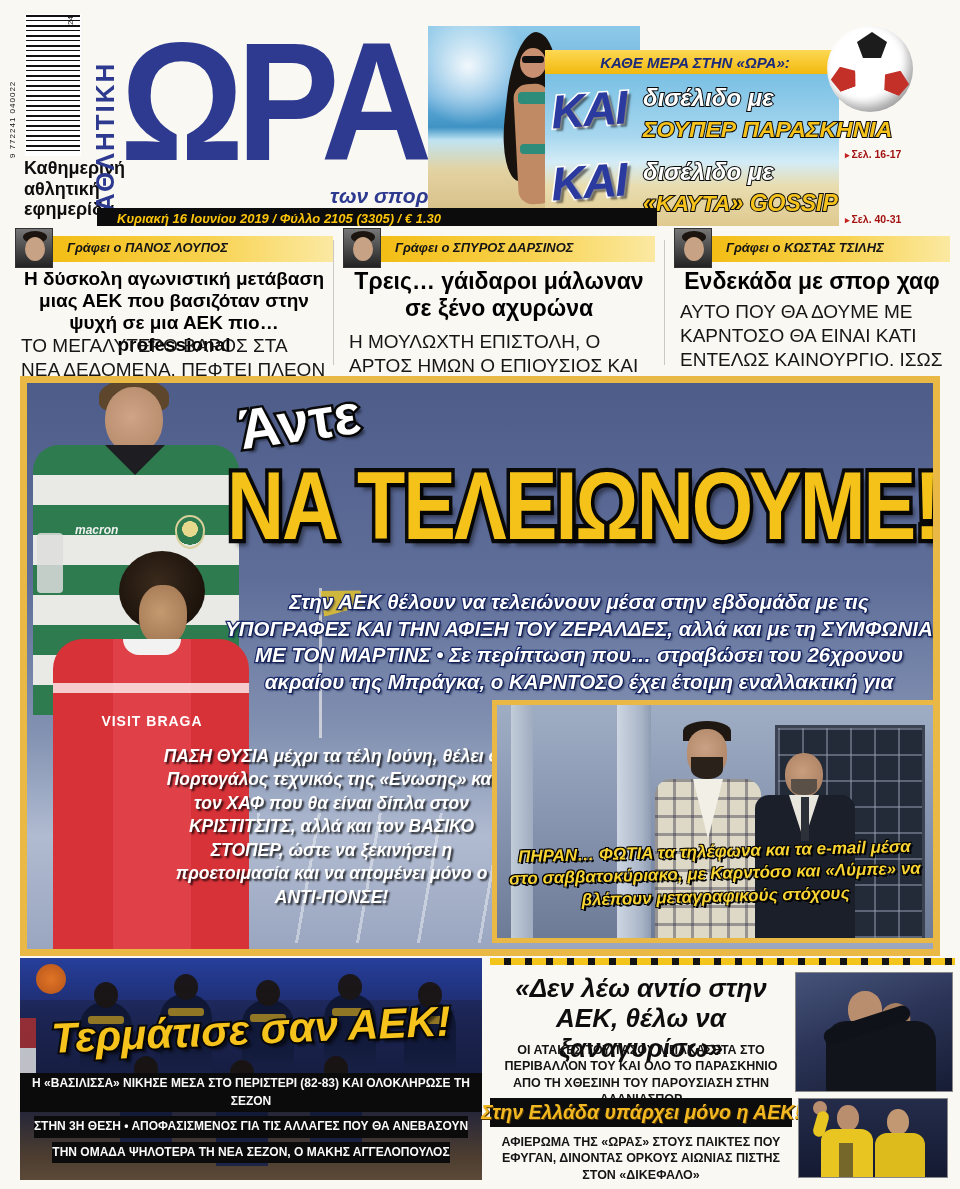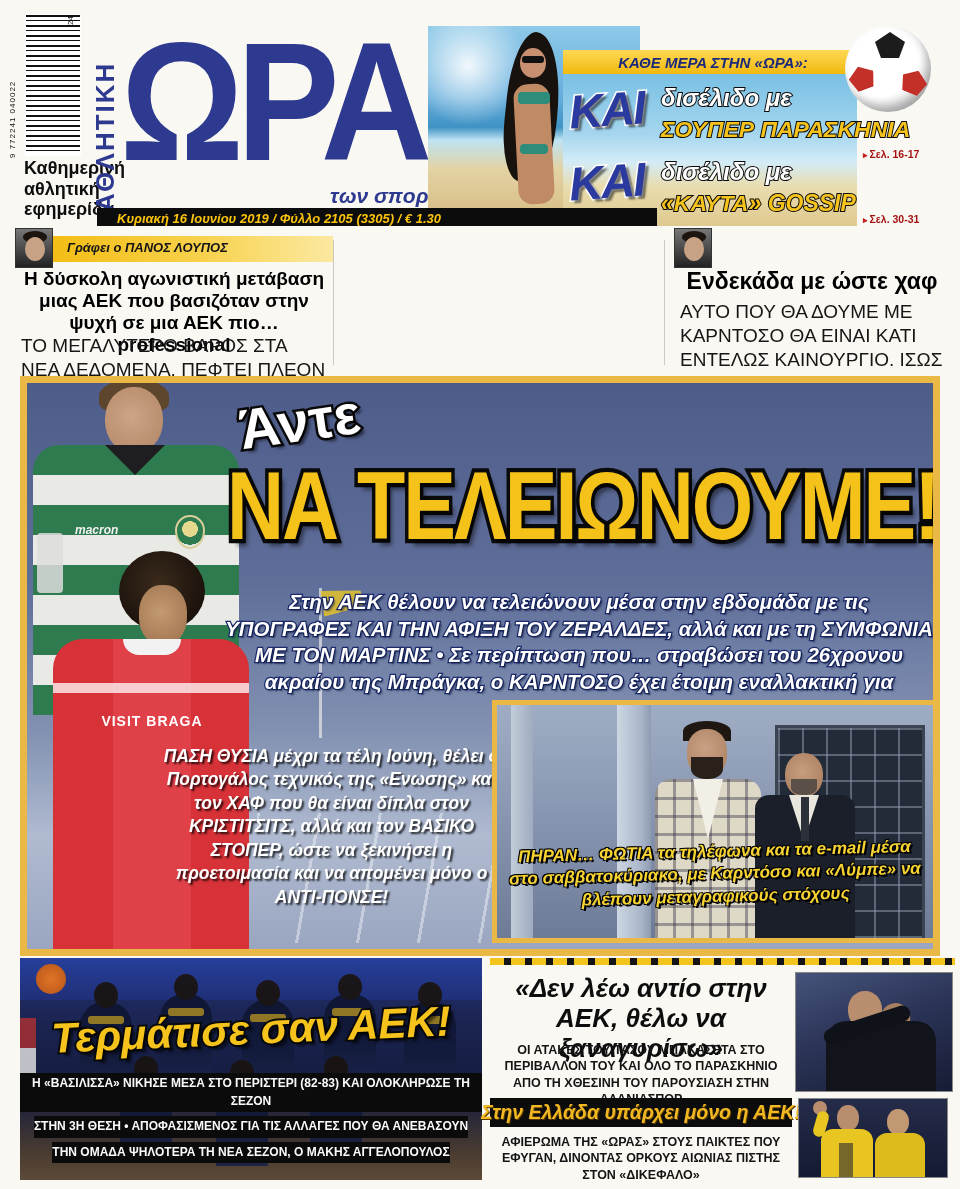--- a/index.html
+++ b/index.html
@@ -34,21 +34,21 @@
     background:radial-gradient(circle,rgba(255,255,255,.9),rgba(255,255,255,0) 70%); }
   .woman .hair { left:78px; top:6px; width:52px; height:150px; border-radius:45% 55% 40% 40%;
     background:#17120e; transform:rotate(6deg); }
   .woman .face { left:92px; top:22px; width:26px; height:30px; border-radius:50%; background:#c89070; }
   .woman .shades { left:94px; top:30px; width:22px; height:7px; border-radius:3px; background:#111; }
   .woman .body { left:88px; top:58px; width:36px; height:120px; border-radius:14px; background:#c08a64; transform:rotate(-3deg); }
   .woman .bikini-top { left:90px; top:66px; width:32px; height:12px; background:#2e8c7a; border-radius:4px; }
   .woman .bikini-bot { left:92px; top:118px; width:28px; height:10px; background:#2e8c7a; border-radius:4px; }
 
   
-  .promo { left:563px; top:40px; width:397px; height:188px; }
+  .promo { left:545px; top:40px; width:397px; height:188px; }
   .promo-beach { left:0; top:34px; width:294px; height:152px;
     background:linear-gradient(180deg,#79c0e4 0%,#a6d6ee 40%,#d3ecf7 58%,#e9dcae 74%,#dfc98f 100%); }
   .promo-head { left:0; top:10px; width:300px; height:24px;
     background:linear-gradient(180deg,#fdd854,#f2b90e); display:flex; align-items:center; justify-content:center; }
   .promo-head span { color:#1b2a7a; font-weight:900; font-style:italic; font-size:15px; }
   .ball { left:282px; top:-14px; width:86px; height:86px; border-radius:50%;
     background:radial-gradient(circle at 35% 30%,#ffffff 55%,#d8d8d8 80%,#b8b8b8 100%); overflow:hidden;
     box-shadow:inset -4px -6px 10px rgba(0,0,0,.25); }
   .ball .p1 { left:30px; top:6px; width:30px; height:26px; background:#1c1c1c;
     clip-path:polygon(50% 0,100% 38%,80% 100%,20% 100%,0 38%); }
@@ -250,48 +250,62 @@
       <div class="promo-line1 stk2" style="left:98px;top:44px;">δισέλιδο με</div>
       <div class="promo-line2 stk2" style="left:98px;top:76px;">ΣΟΥΠΕΡ ΠΑΡΑΣΚΗΝΙΑ</div>
       <div class="pageref" style="left:300px;top:108px;">
         <span class="ptr">▸</span><span>Σελ. 16-17</span>
       </div>
 
       <div class="kai" style="left:6px;top:114px;">ΚΑΙ</div>
       <div class="promo-line1 stk2" style="left:98px;top:118px;">δισέλιδο με</div>
       <div class="promo-line2 stk2" style="left:98px;top:150px;">«ΚΑΥΤΑ» GOSSIP</div>
       <div class="pageref" style="left:300px;top:173px;">
-        <span class="ptr">▸</span><span>Σελ. 30-31</span>
+        <span class="ptr">▸</span><span>Σελ. 40-31</span>
       </div>
     </div>
   </div>
 
   <div class="abs colrow">
     <div class="divider" style="left:333px;"></div>
     <div class="divider" style="left:664px;"></div>
 
     <div class="columnist" style="left:15px;width:318px;height:143px;">
       <div class="bybar">
           <span>Γράφει ο ΠΑΝΟΣ ΛΟΥΠΟΣ</span>
         </div>
       <div class="portrait">
           <div class="phair"></div>
           <div class="pface"></div>
         </div>
       <div class="col-headline" style="font-size:19px;">Η δύσκολη αγωνιστική μετάβαση μιας ΑΕΚ που βασιζόταν στην ψυχή σε μια ΑΕΚ πιο… professional</div>
       <div class="col-sub" style="top:102px;">ΤΟ ΜΕΓΑΛΥΤΕΡΟ ΒΑΡΟΣ ΣΤΑ ΝΕΑ ΔΕΔΟΜΕΝΑ, ΠΕΦΤΕΙ ΠΛΕΟΝ ΣΤΟΝ ΚΑΡΝΤΟΣΟ</div>
     </div>
 
-
-    <div class="columnist" style="left:674px;width:276px;height:143px;">
+    <div class="columnist" style="left:343px;width:312px;height:143px;">
+      <div class="bybar">
+          <span>Γράφει ο ΣΠΥΡΟΣ ΔΑΡΣΙΝΟΣ</span>
+        </div>
       <div class="portrait">
           <div class="phair"></div>
           <div class="pface"></div>
         </div>
-      <div class="col-headline" style="font-size:23px;">Ενδεκάδα με ώστε χαφ</div>
+      <div class="col-headline" style="font-size:23px;">Τρεις… γάιδαροι μάλωναν σε ξένο αχυρώνα</div>
+      <div class="col-sub" style="top:98px;">Η ΜΟΥΛΩΧΤΗ ΕΠΙΣΤΟΛΗ, Ο ΑΡΤΟΣ ΗΜΩΝ Ο ΕΠΙΟΥΣΙΟΣ ΚΑΙ ΤΟ ΠΟΔΟΣΦΑΙΡΟ ΝΑ ΠΑΕΙ ΝΑ ΚΟΥΡΕΥΕΤΑΙ</div>
+    </div>
+
+    <div class="columnist" style="left:674px;width:276px;height:143px;">
+      <div class="bybar">
+          <span>Γράφει ο ΚΩΣΤΑΣ ΤΣΙΛΗΣ</span>
+        </div>
+      <div class="portrait">
+          <div class="phair"></div>
+          <div class="pface"></div>
+        </div>
+      <div class="col-headline" style="font-size:23px;">Ενδεκάδα με σπορ χαφ</div>
       <div class="col-sub" style="top:68px;">ΑΥΤΟ ΠΟΥ ΘΑ ΔΟΥΜΕ ΜΕ ΚΑΡΝΤΟΣΟ ΘΑ ΕΙΝΑΙ ΚΑΤΙ ΕΝΤΕΛΩΣ ΚΑΙΝΟΥΡΓΙΟ. ΙΣΩΣ ΝΑ ΜΗΝ ΤΟ ΕΧΟΥΜΕ ΞΑΝΑΔΕΙ ΚΑΙ ΠΟΤΕ ΣΤΗΝ ΑΕΚ</div>
     </div>
   </div>
 
   <div class="abs mainbox">
     <div class="abs flagpole"></div>
     <div class="abs flag"></div>
     <div class="abs tracklines"></div>
 
     <div>

